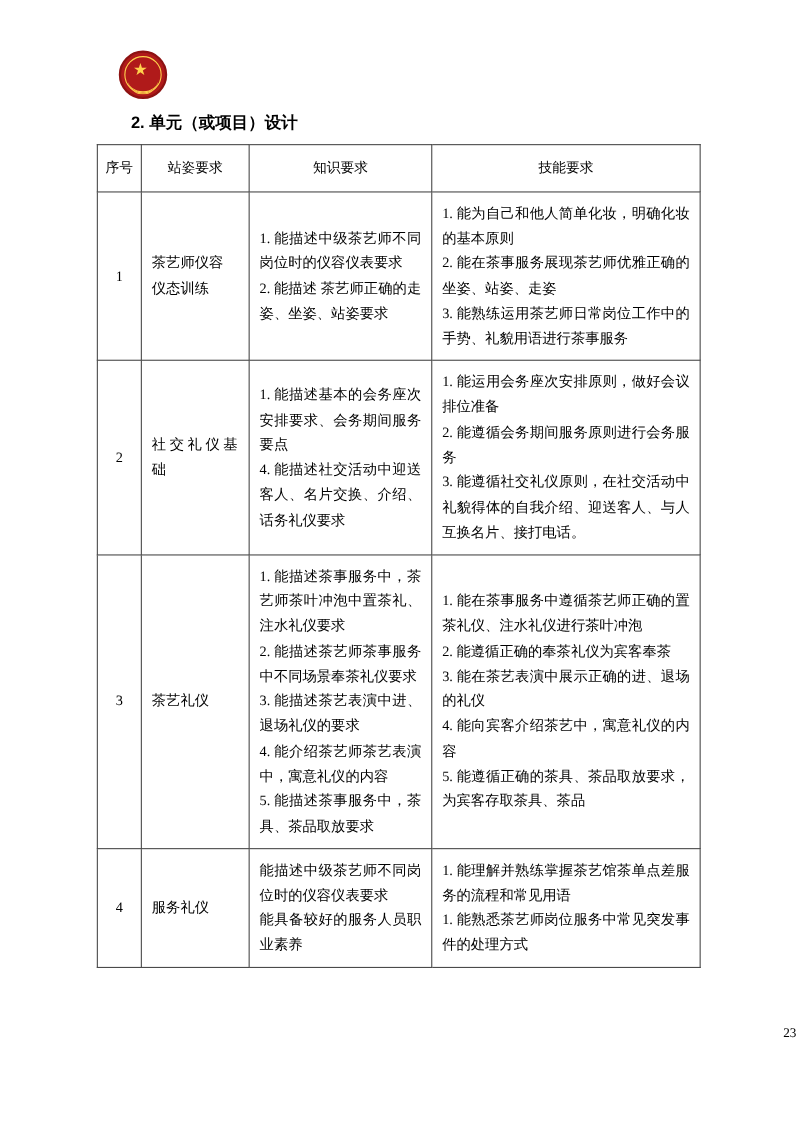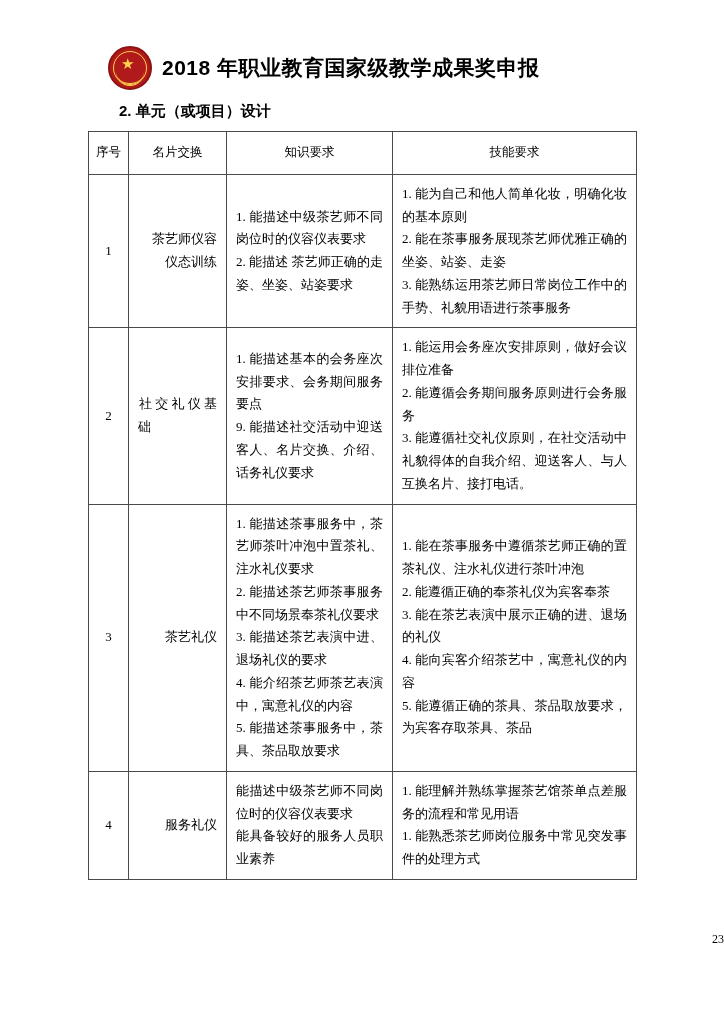--- a/index.html
+++ b/index.html
@@ -105,21 +105,21 @@
   .col-know { width: 166px; }
   .col-skill { width: 244px; }
   .c-center { text-align: center; }
   .cell-lines p {
     margin: 0;
     text-align: justify;
     text-justify: inter-ideograph;
   }
   .task-cell p {
     margin: 0;
-    text-align: right;
+    text-align: left;
   }
   .hdr-no {
     line-height: 1.5;
   }
   .page-number {
     position: absolute;
     left: 0;
     width: 724px;
     top: 932px;
     text-align: right;
@@ -132,38 +132,37 @@
 
 <div class="page">
 
   <div class="header">
     <div class="emblem">
       <div class="ring"></div>
       <div class="inner"></div>
       <div class="star">★</div>
       <div class="wheat"></div>
     </div>
-    <div class="header-title">2018 年职业教育国家级教学成果奖申报</div>
   </div>
 
   <div class="section-title">2. 单元（或项目）设计</div>
 
   <table class="main">
     <colgroup>
       <col class="col-no">
       <col class="col-task">
       <col class="col-know">
       <col class="col-skill">
     </colgroup>
     <thead>
       <tr>
         <th class="hdr-no">
           <div style="word-break:break-all;">序号</div>
         </th>
-        <th>名片交换</th>
+        <th>站姿要求</th>
         <th>知识要求</th>
         <th>技能要求</th>
       </tr>
     </thead>
     <tbody>
       <tr>
         <td class="c-center">1</td>
         <td class="task-cell">
           <p>茶艺师仪容</p>
           <p>仪态训练</p>
@@ -179,21 +178,21 @@
         </td>
       </tr>
       <tr>
         <td class="c-center">2</td>
         <td class="task-cell">
           <p>社 交 礼 仪 基</p>
           <p style="text-align:left;">础</p>
         </td>
         <td class="cell-lines">
           <p>1. 能描述基本的会务座次安排要求、会务期间服务要点</p>
-          <p>9. 能描述社交活动中迎送客人、名片交换、介绍、话务礼仪要求</p>
+          <p>4. 能描述社交活动中迎送客人、名片交换、介绍、话务礼仪要求</p>
         </td>
         <td class="cell-lines">
           <p>1. 能运用会务座次安排原则，做好会议排位准备</p>
           <p>2. 能遵循会务期间服务原则进行会务服务</p>
           <p>3. 能遵循社交礼仪原则，在社交活动中礼貌得体的自我介绍、迎送客人、与人互换名片、接打电话。</p>
         </td>
       </tr>
       <tr>
         <td class="c-center">3</td>
         <td class="task-cell">

